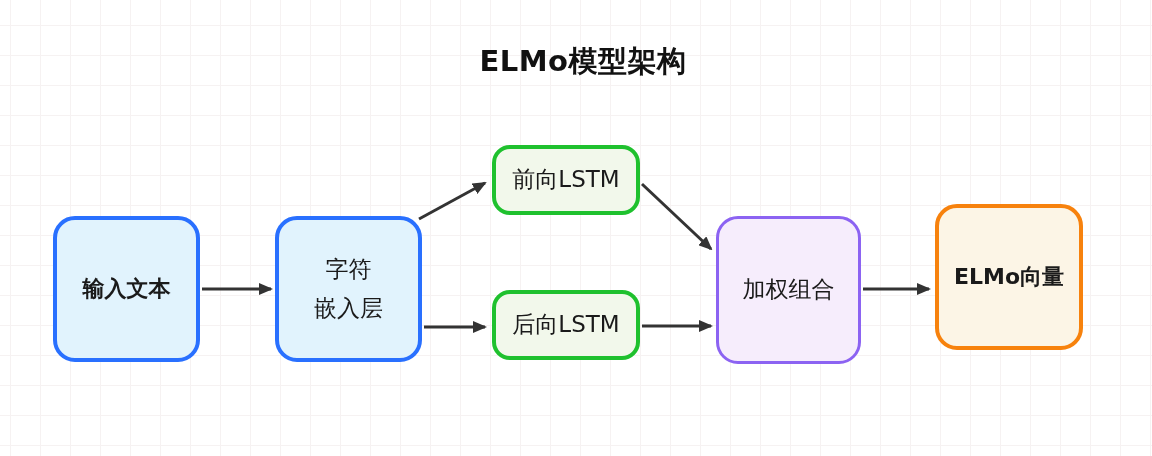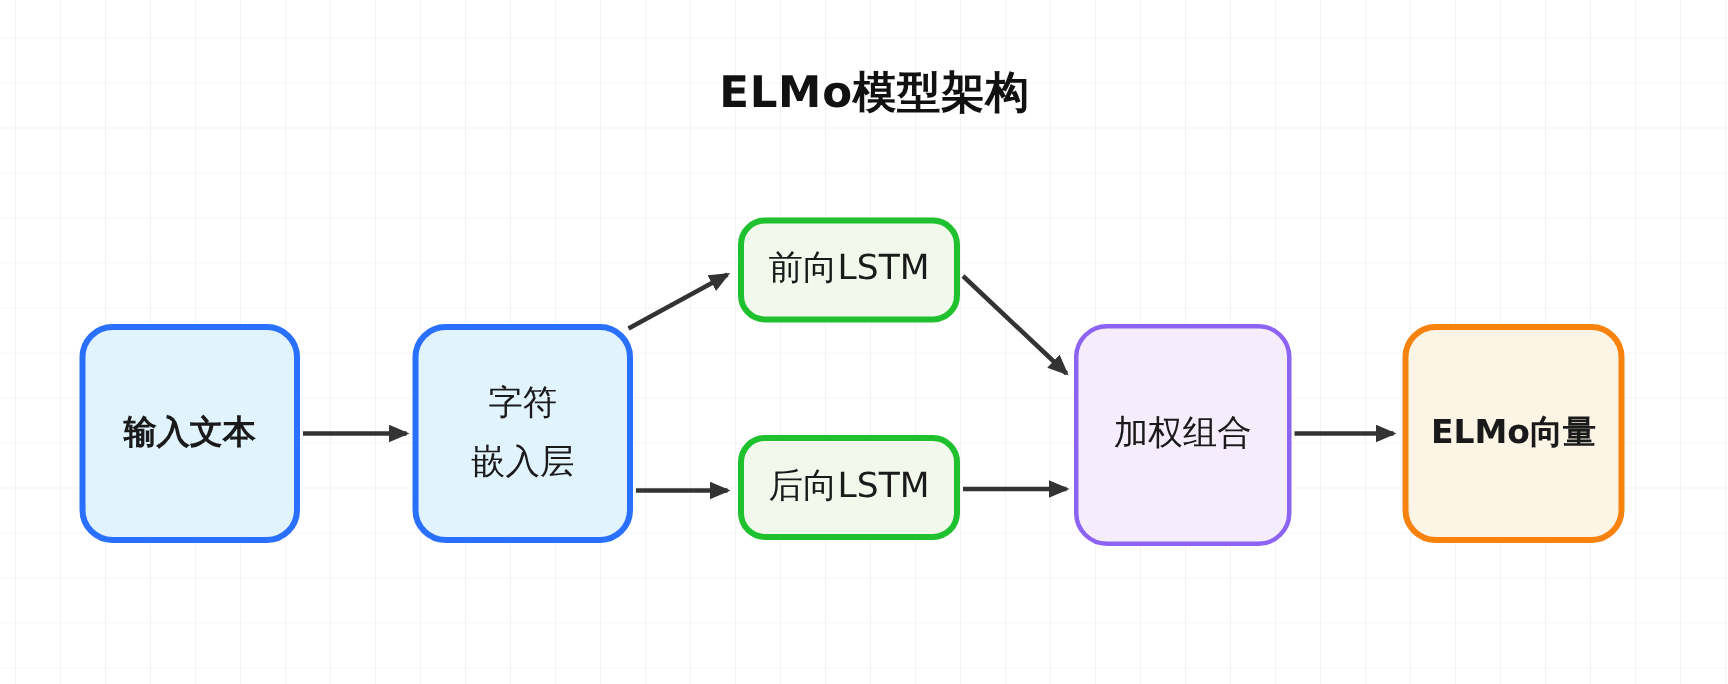--- a/index.html
+++ b/index.html
@@ -58,21 +58,21 @@
     border: 4px solid var(--orange-border);
     border-radius: 22px;
   }
   .bold { font-weight: bold; font-size: 22px; }
 
   #node-input-text        { left: 53px;  top: 216px; width: 147px; height: 146px; }
   #node-char-embedding    { left: 275px; top: 216px; width: 147px; height: 146px; }
   #node-forward-lstm      { left: 492px; top: 145px; width: 148px; height: 70px; }
   #node-backward-lstm     { left: 492px; top: 290px; width: 148px; height: 70px; }
   #node-weighted-combo    { left: 716px; top: 216px; width: 145px; height: 148px; }
-  #node-elmo-vector       { left: 935px; top: 216px; width: 148px; height: 146px; }
+  #node-elmo-vector       { left: 935px; top: 204px; width: 148px; height: 146px; }
 
   .arrows {
     position: absolute;
     left: 0; top: 0;
     width: 1152px;
     height: 456px;
     pointer-events: none;
   }
   .arrows line { stroke: var(--arrow); stroke-width: 3; }
   .arrows .arrow-head-path { fill: var(--arrow); }

